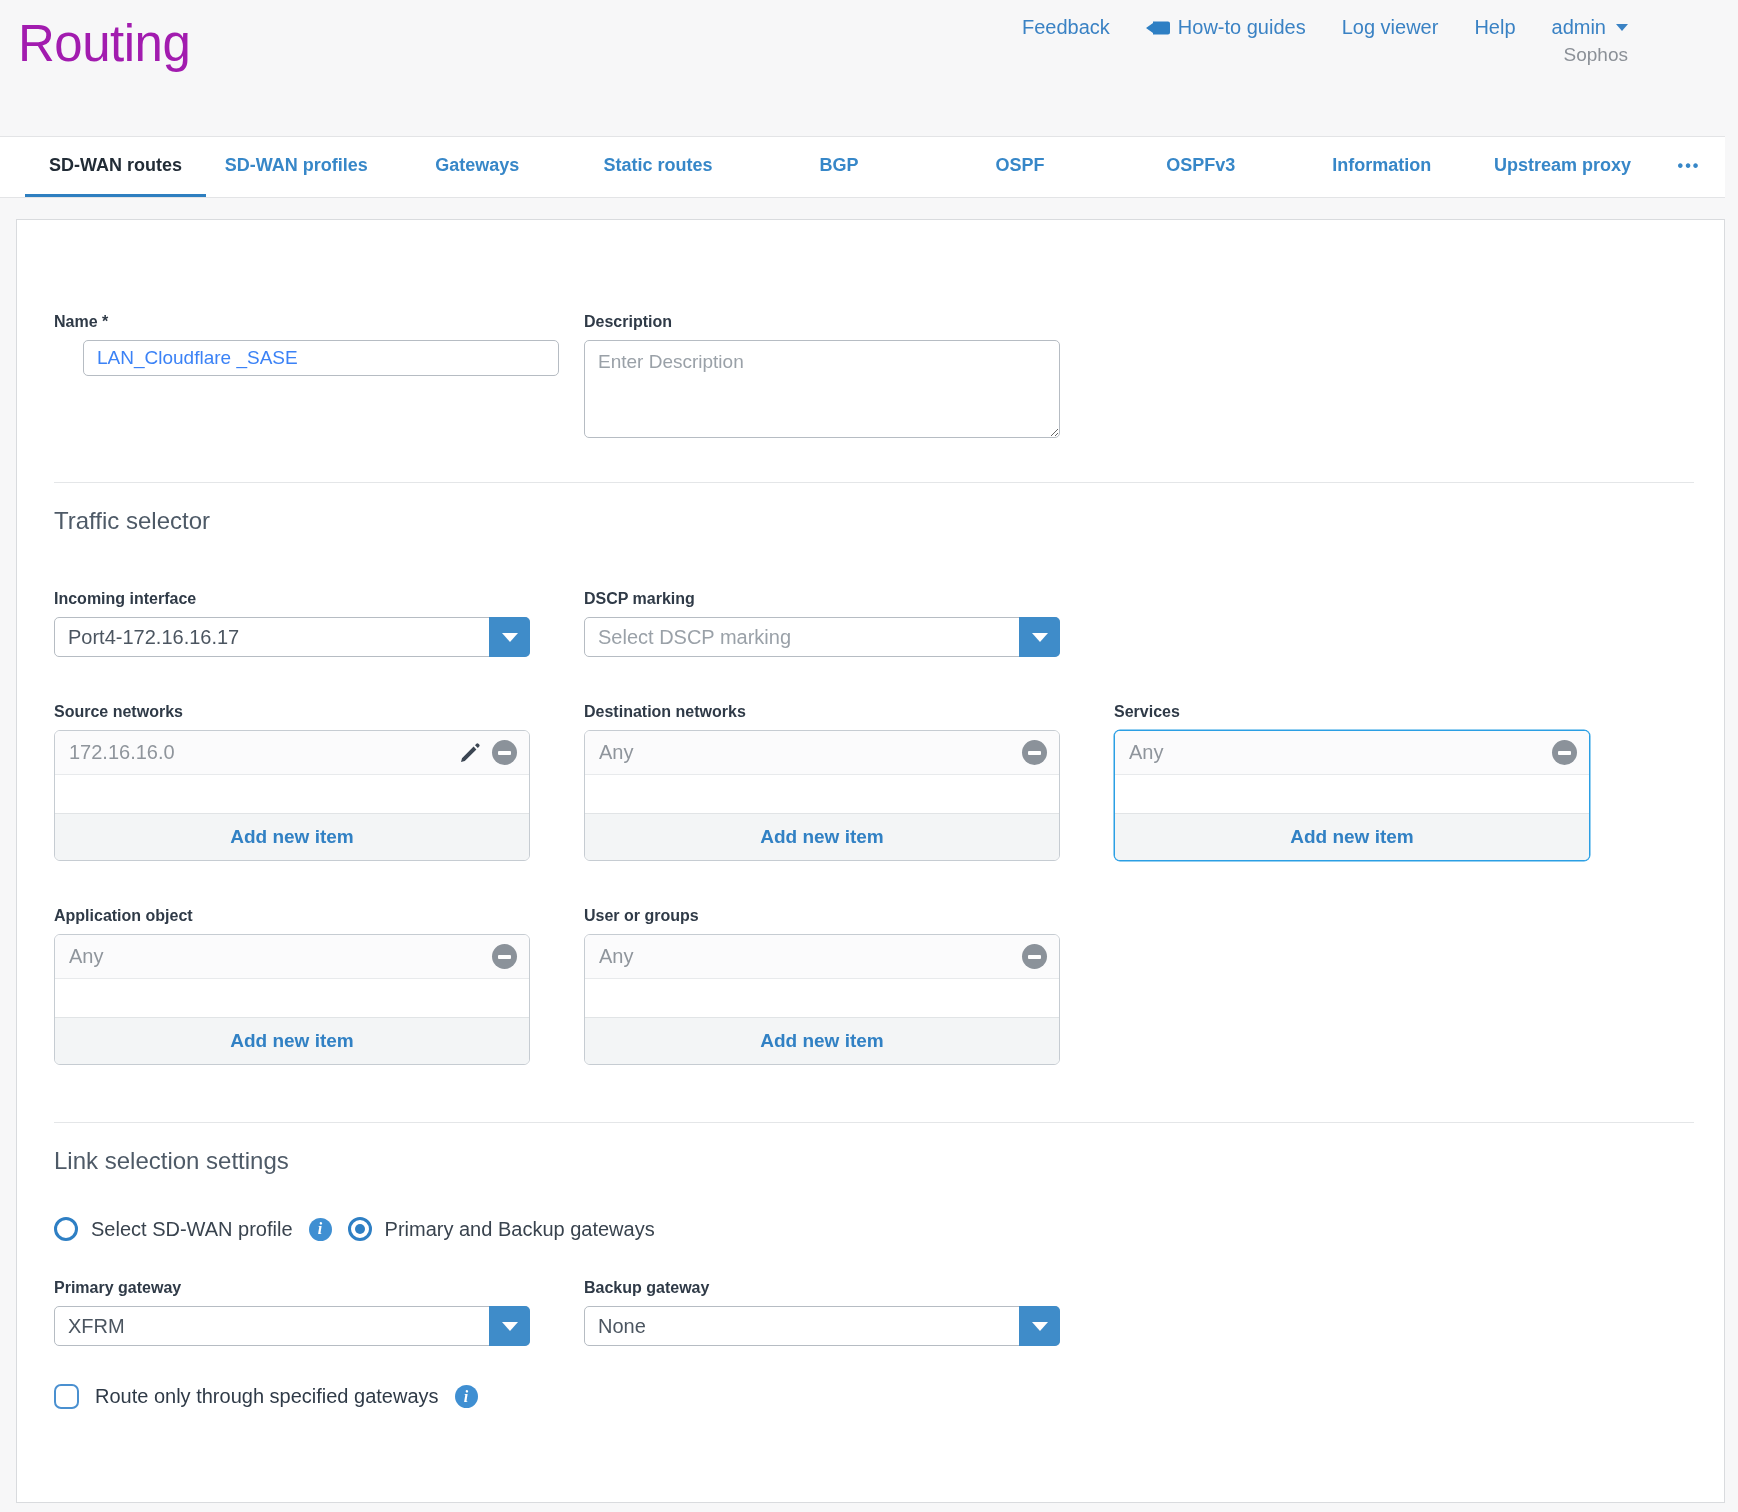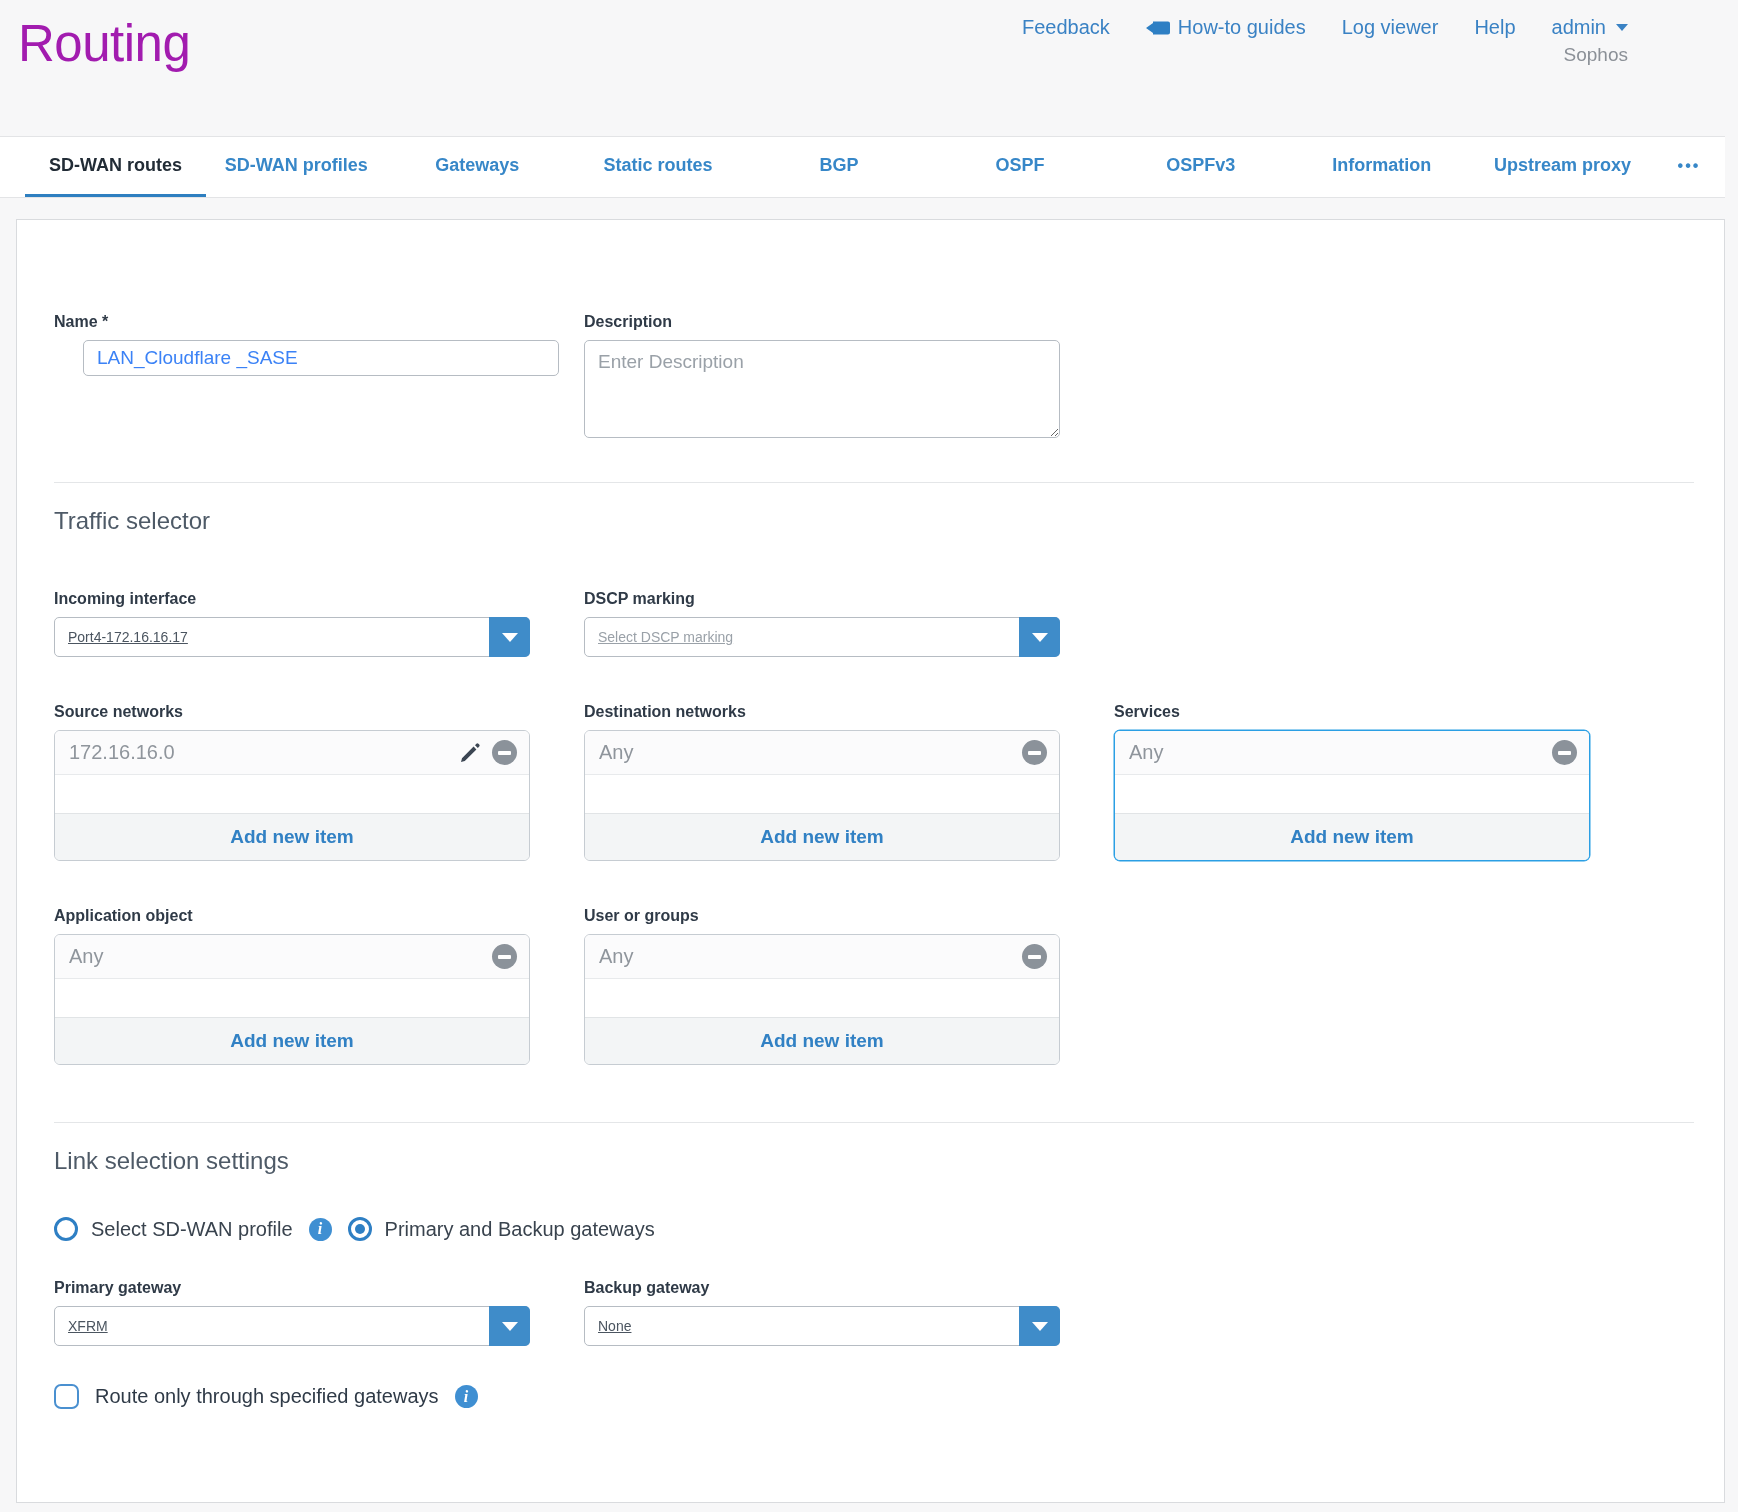--- a/index.html
+++ b/index.html
@@ -61,22 +61,22 @@
   .div1 { margin-top:40px; }
   .section-heading { font-size:24px; font-weight:300; color:#4e5a67; margin-top:24px; }
   .ctl-row { margin-top:55px; }
   .panel-row { margin-top:46px; }
   
   .dropdown {
     position:relative; width:476px; height:40px; background:#fff;
     border:1px solid #b6bcc3; border-radius:5px; cursor:pointer;
   }
   .dropdown .dd-value {
-    line-height:38px; padding:0 50px 0 13px; font-size:14px; color:#4b5560;
-    overflow:hidden; white-space:nowrap;text-decoration:underline;
+    line-height:38px; padding:0 50px 0 13px; font-size:20px; color:#4b5560;
+    overflow:hidden; white-space:nowrap;
   }
   .dropdown .dd-value.placeholder { color:#9aa1a8; }
   .dd-btn {
     position:absolute; top:-1px; right:-1px; bottom:-1px; width:41px;
     background:#3f8cc9; border-radius:0 5px 5px 0;
     display:flex; align-items:center; justify-content:center;
   }
   .dd-btn .tri {
     width:0; height:0; border-left:8px solid transparent; border-right:8px solid transparent; border-top:9px solid #ffffff;
   }

